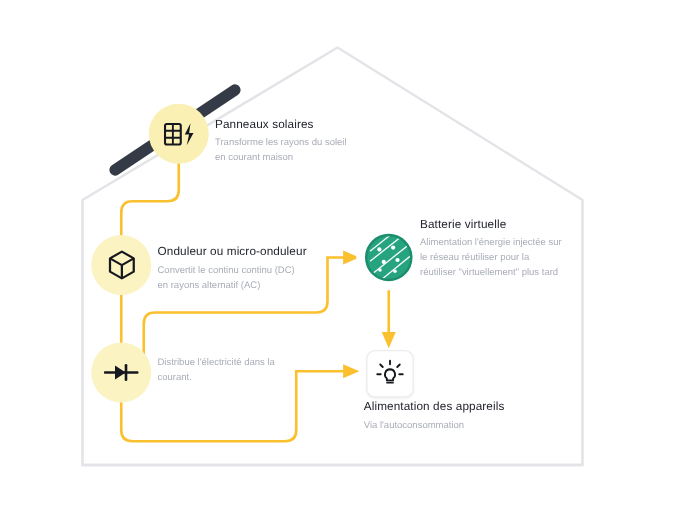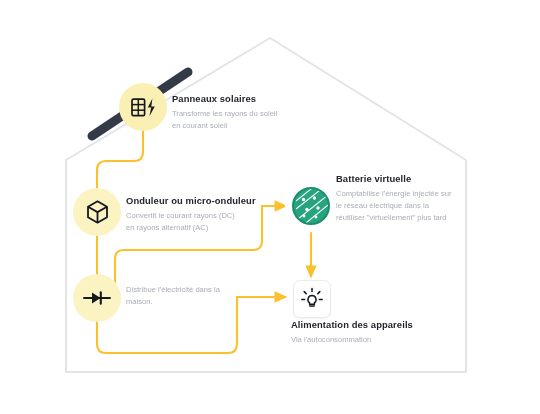--- a/index.html
+++ b/index.html
@@ -45,21 +45,21 @@
     display:block;
     position:relative;
     overflow:hidden;
     border:2px solid #1d8e6d;
   }
 
   
   .block{position:absolute;}
   .b-title{
     font-size:9.4px;
-    font-weight:bold;
+    font-weight:normal;
     color:#22242e;
     letter-spacing:.1px;
     line-height:13px;
     margin:0 0 3px 0;
     white-space:nowrap;
   }
   .b-desc{
     font-size:7.6px;
     color:#a9adb8;
     line-height:12.2px;
@@ -102,50 +102,50 @@
       <line x1="1" y1="6.6" x2="13.6" y2="6.6" stroke="#16181f" stroke-width="1.5"></line>
       <line x1="1" y1="12.2" x2="13.6" y2="12.2" stroke="#16181f" stroke-width="1.5"></line>
       <line x1="7.3" y1="1.2" x2="7.3" y2="17.6" stroke="#16181f" stroke-width="1.5"></line>
       <path d="M21.4,0.6 L16.8,9.6 L20.2,9.6 L18.4,18.2 L23.8,8.4 L20.3,8.4 Z" fill="#16181f"></path>
     </svg>
   </div>
   <div class="block" style="left:172px;top:92px;width:180px;">
     <p class="b-title">Panneaux solaires</p>
     <p class="b-desc">
       <span>Transforme les rayons du soleil</span>
-      <span>en courant soleil</span>
+      <span>en courant maison</span>
     </p>
   </div>
 
   <div class="node-halo soft" style="left:73px;top:188px;width:48px;height:48px;">
     <svg width="23" height="24" viewBox="0 0 23 24">
       <path d="M11.5,1.3 L21,6.7 L21,17.3 L11.5,22.7 L2,17.3 L2,6.7 Z" fill="none" stroke="#16181f" stroke-width="1.8" stroke-linejoin="round"></path>
       <path d="M2,6.7 L11.5,12.1 L21,6.7" fill="none" stroke="#16181f" stroke-width="1.8" stroke-linejoin="round"></path>
       <line x1="11.5" y1="12.1" x2="11.5" y2="22.7" stroke="#16181f" stroke-width="1.8"></line>
     </svg>
   </div>
   <div class="block" style="left:126px;top:194px;width:190px;">
     <p class="b-title">Onduleur ou micro-onduleur</p>
     <p class="b-desc">
-      <span>Convertit le courant rayons (DC)</span>
+      <span>Convertit le continu continu (DC)</span>
       <span>en rayons alternatif (AC)</span>
     </p>
   </div>
 
   <div class="node-halo soft" style="left:73px;top:274px;width:48px;height:48px;">
     <svg width="28" height="16" viewBox="0 0 28 16">
       <line x1="1" y1="8" x2="27" y2="8" stroke="#16181f" stroke-width="1.9" stroke-linecap="round"></line>
       <path d="M9,2.4 L9,13.6 L17.6,8 Z" fill="#16181f"></path>
       <line x1="17.8" y1="2.2" x2="17.8" y2="13.8" stroke="#16181f" stroke-width="2.1" stroke-linecap="round"></line>
     </svg>
   </div>
   <div class="block" style="left:126px;top:284px;width:175px;">
     <p class="b-desc">
       <span>Distribue l'électricité dans la</span>
-      <span>maison.</span>
+      <span>courant.</span>
     </p>
   </div>
 
   <div class="node-ring" style="left:289px;top:184px;width:44px;height:44px;">
     <span class="disc">
       <svg width="34" height="34" viewBox="0 0 34 34">
         <g stroke="#ffffff" stroke-width="1.1" opacity="0.95">
           <line x1="2" y1="12" x2="22" y2="-4"></line>
           <line x1="2" y1="20" x2="30" y2="-2"></line>
           <line x1="4" y1="30" x2="34" y2="6"></line>
@@ -159,22 +159,22 @@
           <circle cx="24" cy="19" r="1.7"></circle>
           <circle cx="10" cy="27" r="1.4"></circle>
           <circle cx="22" cy="28" r="1.4"></circle>
         </g>
       </svg>
     </span>
   </div>
   <div class="block" style="left:336px;top:172px;width:200px;">
     <p class="b-title">Batterie virtuelle</p>
     <p class="b-desc">
-      <span>Comptabilise l'énergie injectée sur</span>
-      <span>le réseau électrique dans la</span>
+      <span>Alimentation l'énergie injectée sur</span>
+      <span>le réseau réutiliser pour la</span>
       <span>réutiliser "virtuellement" plus tard</span>
     </p>
   </div>
 
   <div class="node-tile" style="left:293px;top:280px;width:36px;height:36px;">
     <svg width="24" height="24" viewBox="0 0 24 24">
       <path d="M12,8.4 a4.1,4.1 0 0 1 2.5,7.3 v1.6 h-5 v-1.6 A4.1,4.1 0 0 1 12,8.4 Z" fill="none" stroke="#16181f" stroke-width="1.5" stroke-linejoin="round"></path>
       <line x1="9.7" y1="19.1" x2="14.3" y2="19.1" stroke="#16181f" stroke-width="1.5" stroke-linecap="round"></line>
       <g stroke="#16181f" stroke-width="1.5" stroke-linecap="round">
         <line x1="12" y1="1.6" x2="12" y2="4.4"></line>

